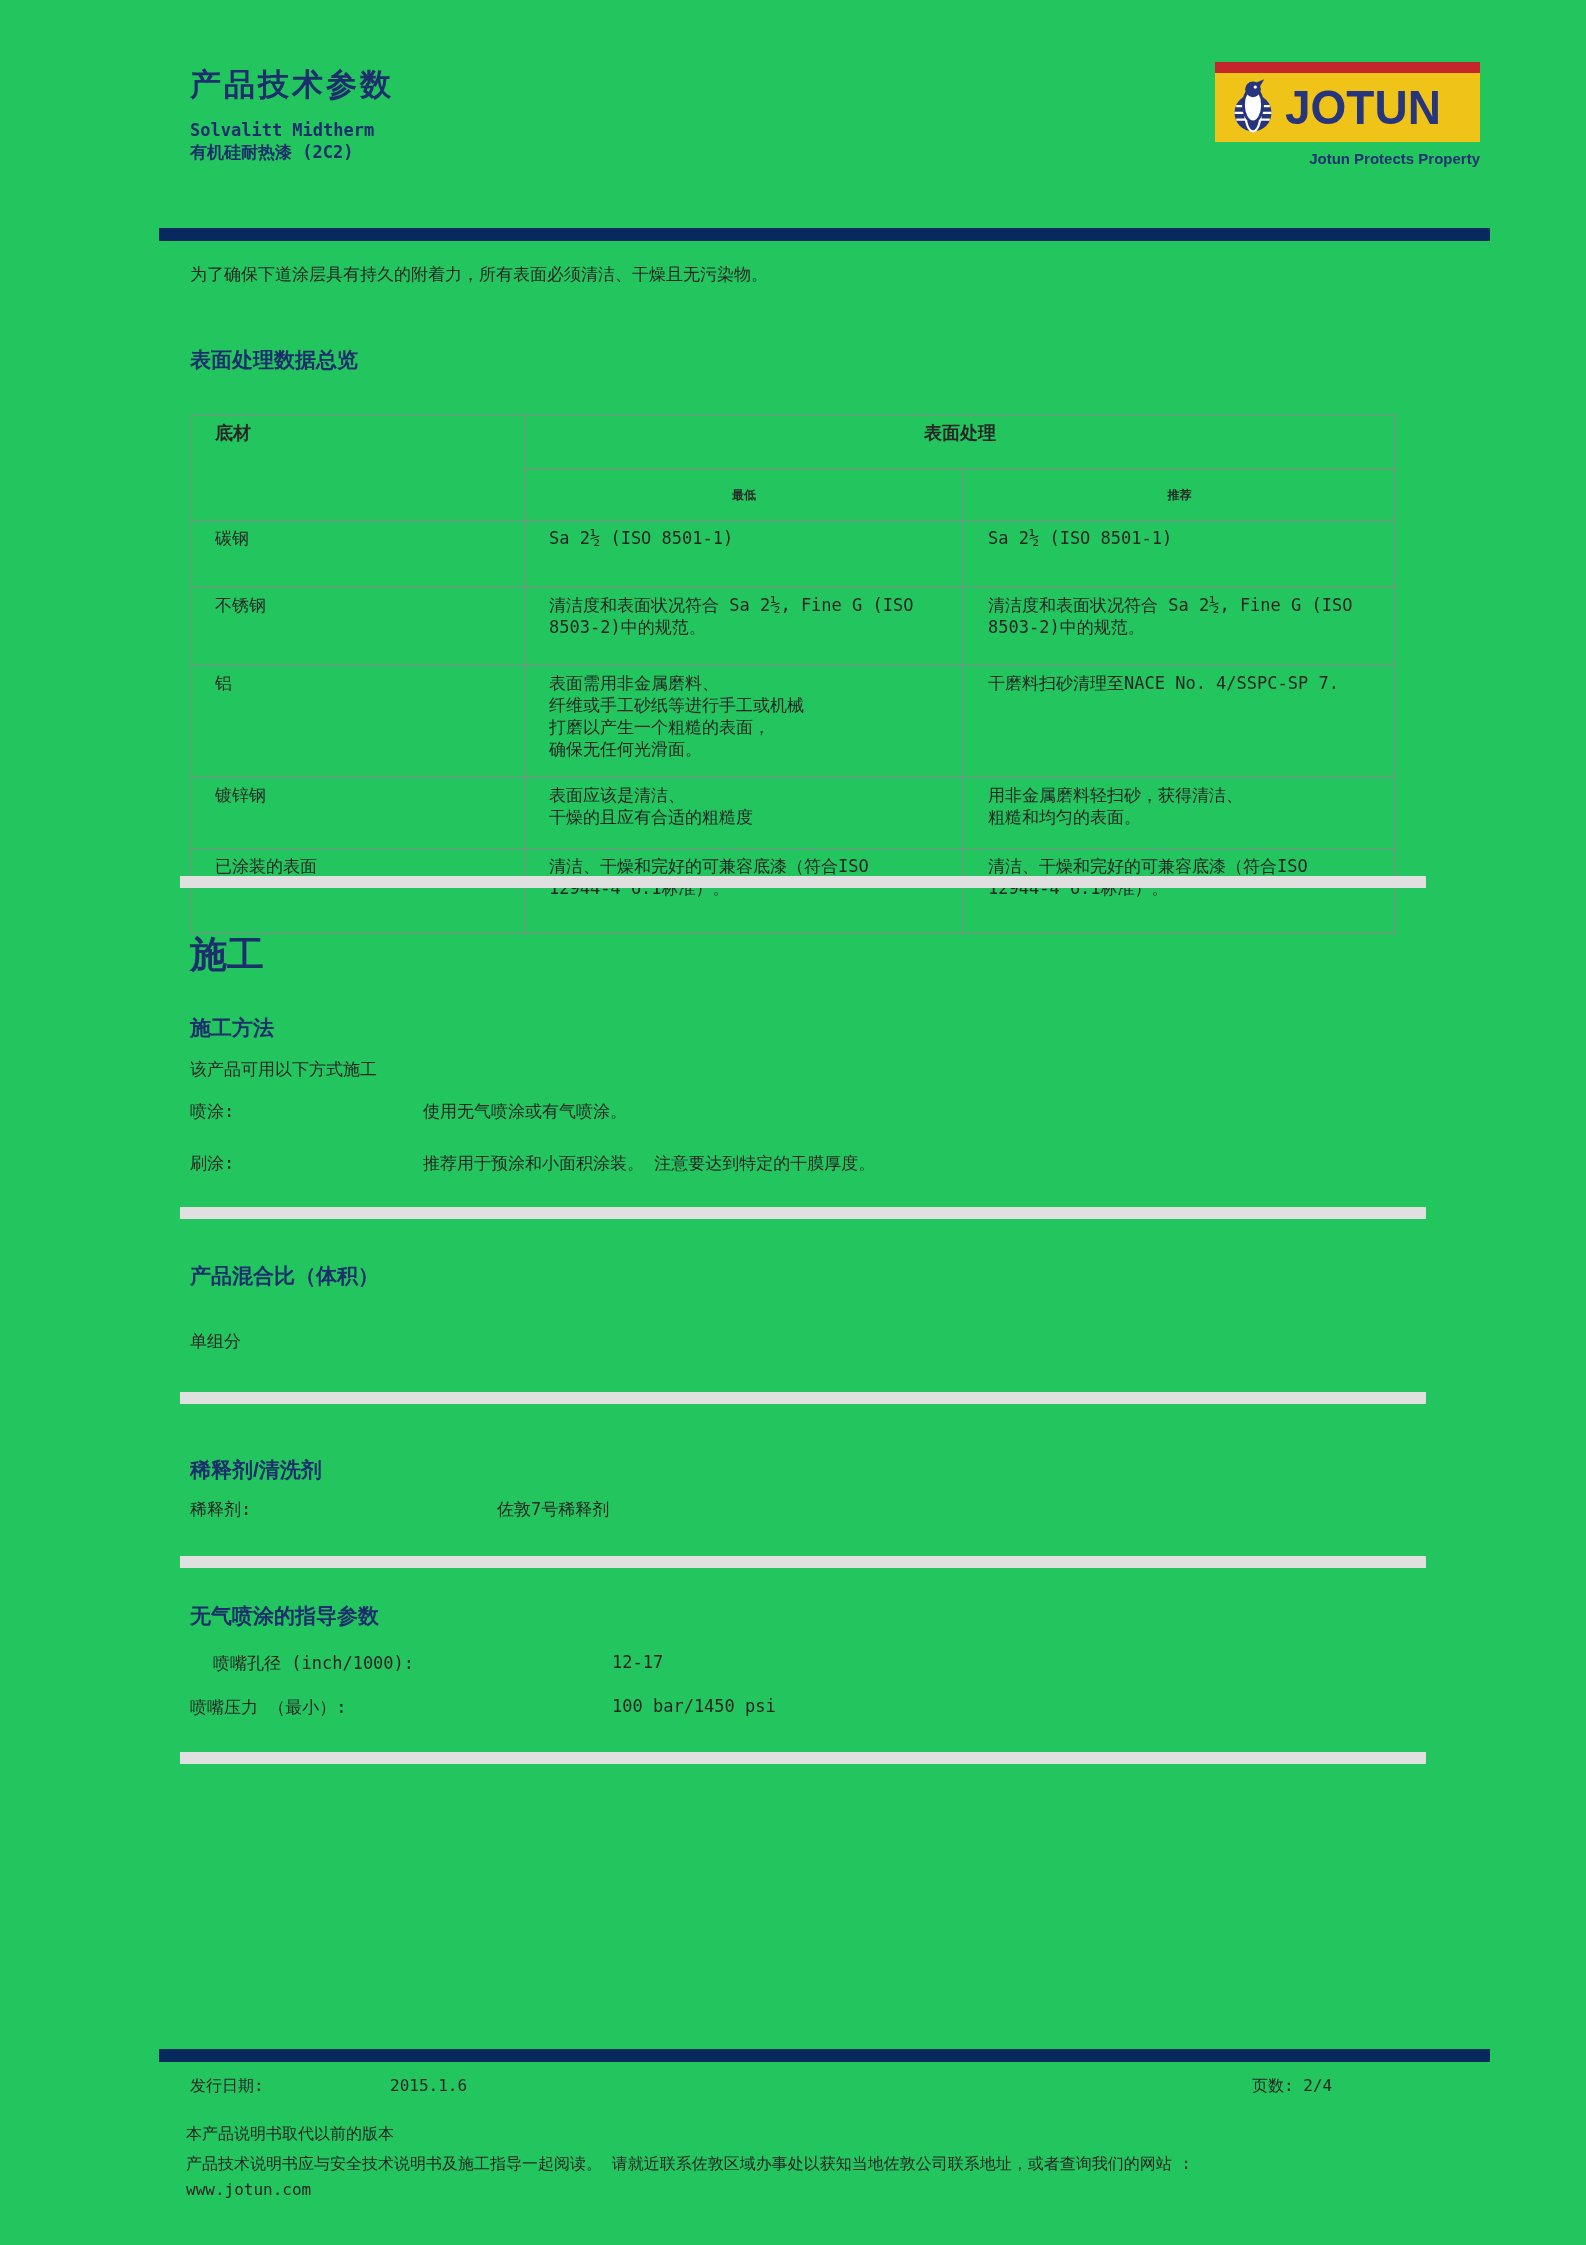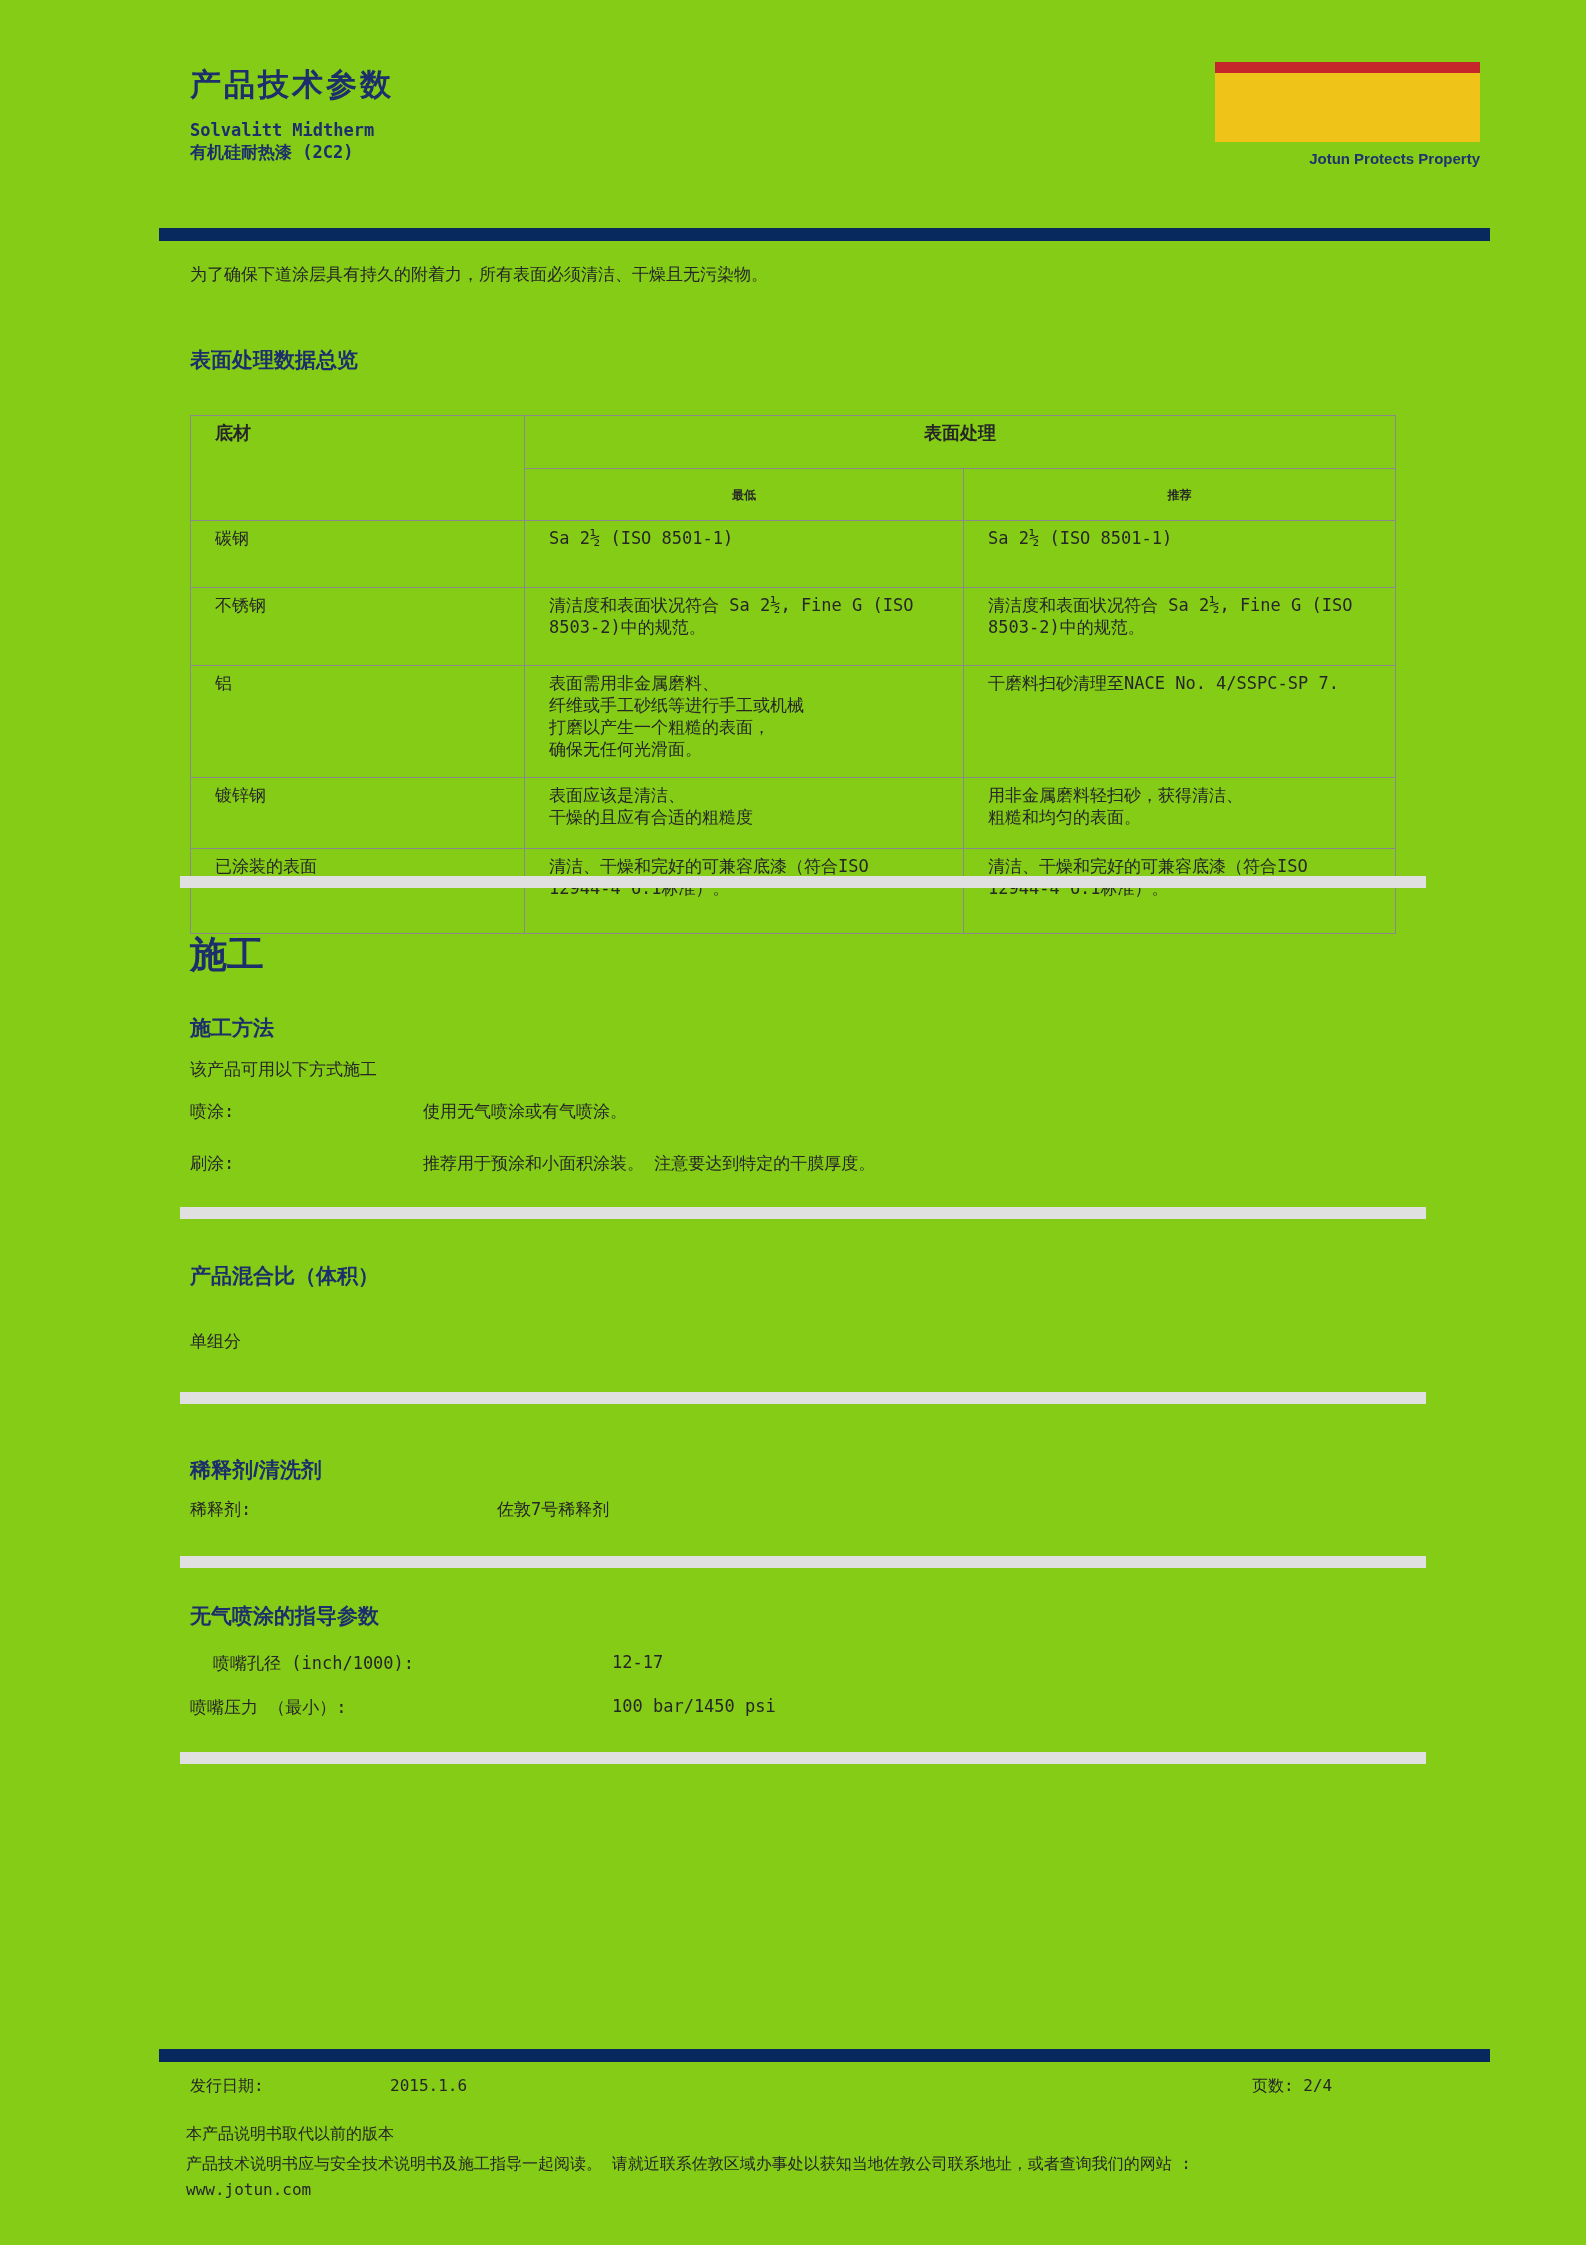--- a/index.html
+++ b/index.html
@@ -1,19 +1,19 @@
 <!DOCTYPE html>
 <html><head>
 <meta charset="utf-8">
 <style>
   html,body{margin:0;padding:0;background:#fff;}
   #page{
     position:relative;
     width:1586px;height:2245px;
-    background:#84cc16;
+    background:#22c55e;
     font-family:"DejaVu Sans Mono","Liberation Mono",monospace;
     color:#262626;
     overflow:hidden;
   }
   .abs{position:absolute;}
 
   
   .doc-title{
     left:190px;top:64px;
     font-family:"Liberation Sans","DejaVu Sans",sans-serif;
@@ -83,20 +83,34 @@
 <div id="page">
 
   <div class="abs doc-title">产品技术参数</div>
   <div class="abs doc-subtitle">
     <div>Solvalitt Midtherm</div>
     <div>有机硅耐热漆 (2C2)</div>
   </div>
 
   <div class="abs logo-box">
     <div class="logo-stripe"></div>
+    <div class="logo-inner">
+      <span>
+        <svg width="56" height="56" viewBox="0 0 100 100">
+          <circle cx="50" cy="64" r="33" fill="#27357c"></circle>
+          <path d="M20 52 H80 M17 64 H83 M20 76 H80" stroke="#ffffff" stroke-width="4" fill="none"></path>
+          <ellipse cx="50" cy="64" rx="14" ry="33" fill="none" stroke="#ffffff" stroke-width="4"></ellipse>
+          <ellipse cx="50" cy="50" rx="17" ry="30" fill="#ffffff" stroke="#27357c" stroke-width="5"></ellipse>
+          <circle cx="50" cy="22" r="14" fill="#27357c"></circle>
+          <path d="M56 10 L70 4 L62 18 Z" fill="#27357c"></path>
+          <circle cx="54" cy="18" r="3" fill="#ffffff"></circle>
+        </svg>
+      </span>
+      <span class="logo-word">JOTUN</span>
+    </div>
   </div>
   <div class="abs logo-tagline">Jotun Protects Property</div>
 
   <div class="abs top-bar"></div>
 
   <div class="abs intro">为了确保下道涂层具有持久的附着力，所有表面必须清洁、干燥且无污染物。</div>
 
   <div class="abs section-subhead" style="left:190px;top:346px;">表面处理数据总览</div>
 
   <table class="surface">

